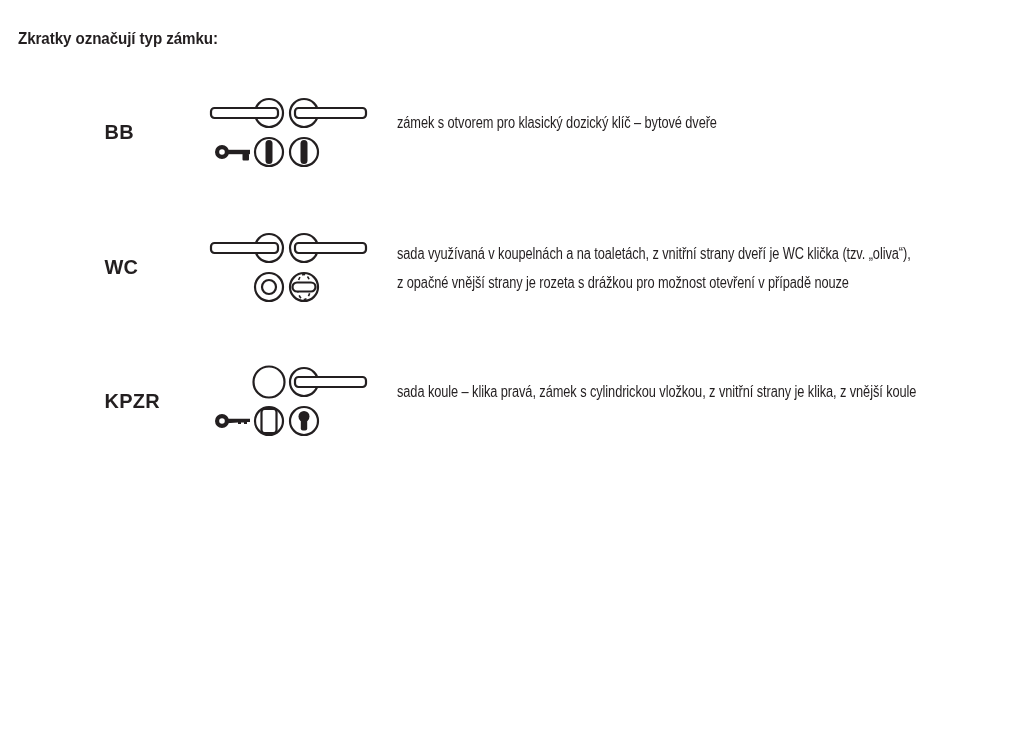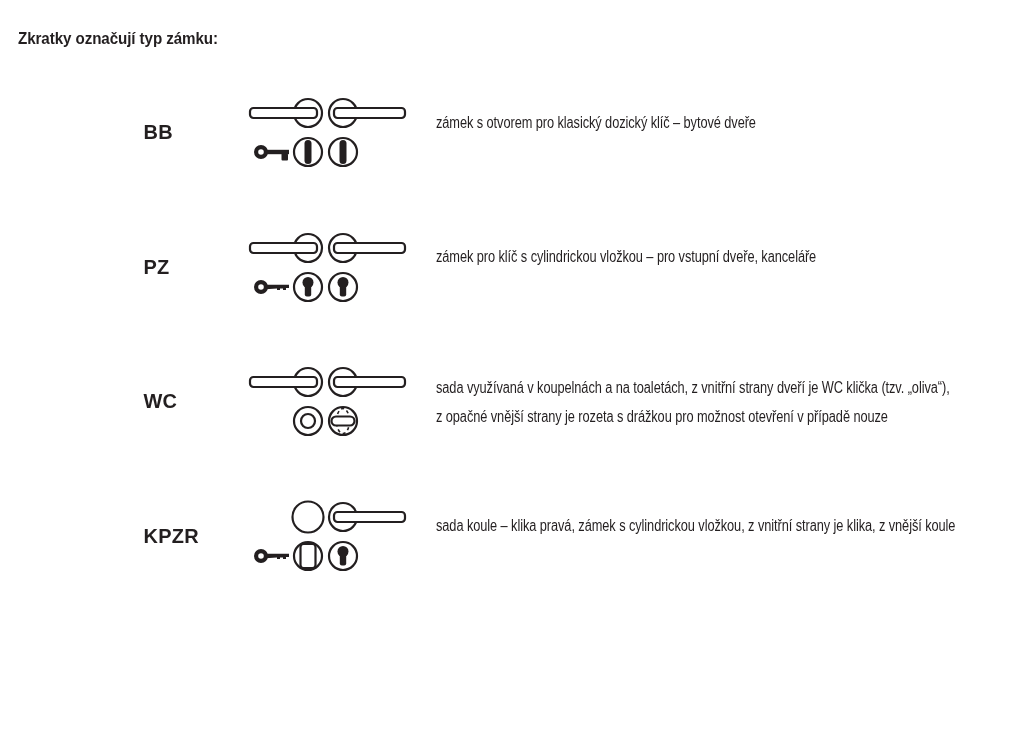--- a/index.html
+++ b/index.html
@@ -24,21 +24,20 @@
     transform: scaleX(0.92);
     transform-origin: 0 50%;
     white-space: nowrap;
   }
   .rows { margin-top: 17px; }
   .row {
     display: grid;
     grid-template-columns: 205px 192px 1fr;
     align-items: center;
     height: 134.5px;
-    margin-left: 39px;
   }
   .code {
     padding-left: 110px;
     font-size: 21px;
     font-weight: bold;
     letter-spacing: 0.3px;
     transform: scaleX(0.95);
     transform-origin: 0 50%;
     white-space: nowrap;
   }
@@ -124,35 +123,20 @@
         <use href="#bit-key" x="13" y="57"></use>
         <use href="#bb-rosette" x="60" y="57"></use>
         <use href="#bb-rosette" x="95" y="57"></use>
       </svg>
     </div>
     <div class="desc">
       <div>zámek s otvorem pro klasický dozický klíč – bytové dveře</div>
     </div>
   </div>
 
-  <div class="row">
-    <div class="code">PZ</div>
-    <div class="icons">
-      <svg width="160" height="74" viewBox="0 0 160 74">
-        <use href="#lever-left" x="60" y="18"></use>
-        <use href="#lever-right" x="95" y="18"></use>
-        <use href="#cyl-key" x="13" y="57"></use>
-        <use href="#pz-rosette" x="60" y="57"></use>
-        <use href="#pz-rosette" x="95" y="57"></use>
-      </svg>
-    </div>
-    <div class="desc">
-      <div>zámek pro klíč s cylindrickou vložkou – pro vstupní dveře, kanceláře</div>
-    </div>
-  </div>
 
   <div class="row two-line">
     <div class="code">WC</div>
     <div class="icons">
       <svg width="160" height="74" viewBox="0 0 160 74">
         <use href="#lever-left" x="60" y="18"></use>
         <use href="#lever-right" x="95" y="18"></use>
         <use href="#groove-rosette" x="60" y="57"></use>
         <use href="#wc-rosette" x="95" y="57"></use>
       </svg>

